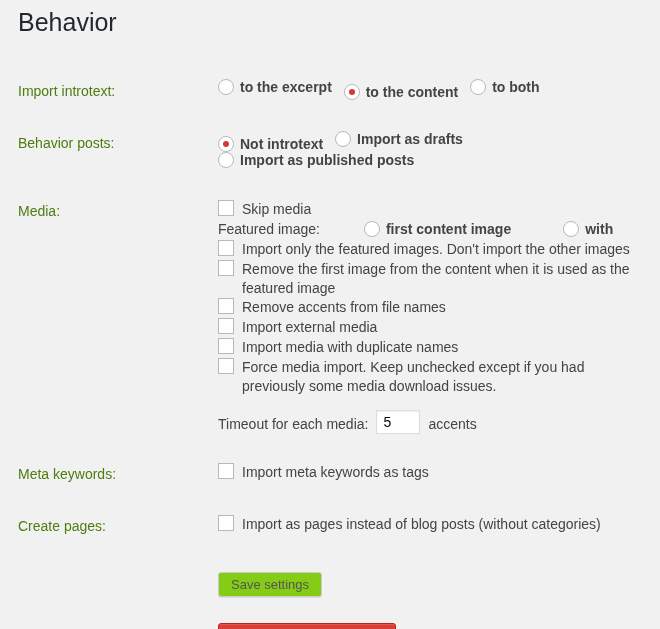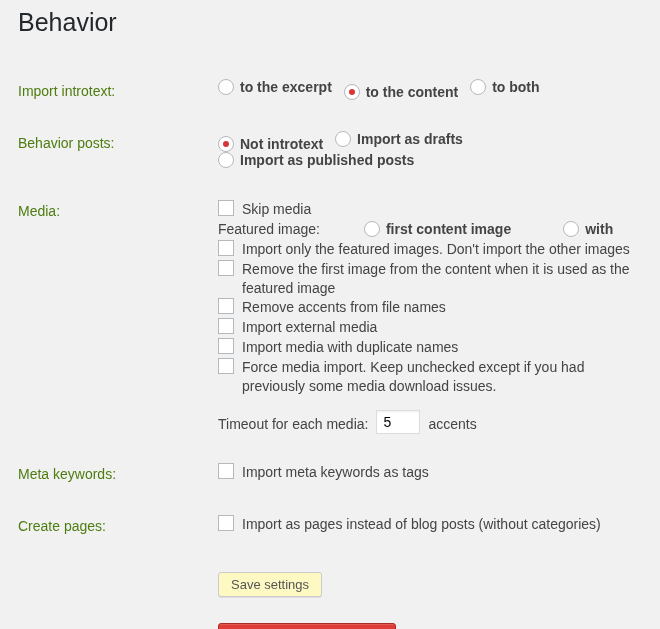--- a/index.html
+++ b/index.html
@@ -103,21 +103,21 @@
       width: 44px;
       height: 24px;
       border: 1px solid #ddd;
       font-size: 14px;
       padding: 1px 6px;
       background: #fff;
       box-shadow: inset 0 1px 2px rgba(0,0,0,0.07);
     }
     .button-secondary {
       display: inline-block;
-      background: #fef9c3;
+      background: #84cc16;
       border: 1px solid #ccc;
       color: #555;
       padding: 4px 12px;
       font-size: 13px;
       cursor: pointer;
       border-radius: 3px;
       box-shadow: 0 1px 0 rgba(0,0,0,.08);
     }
     .button-primary-red {
       display: inline-block;

